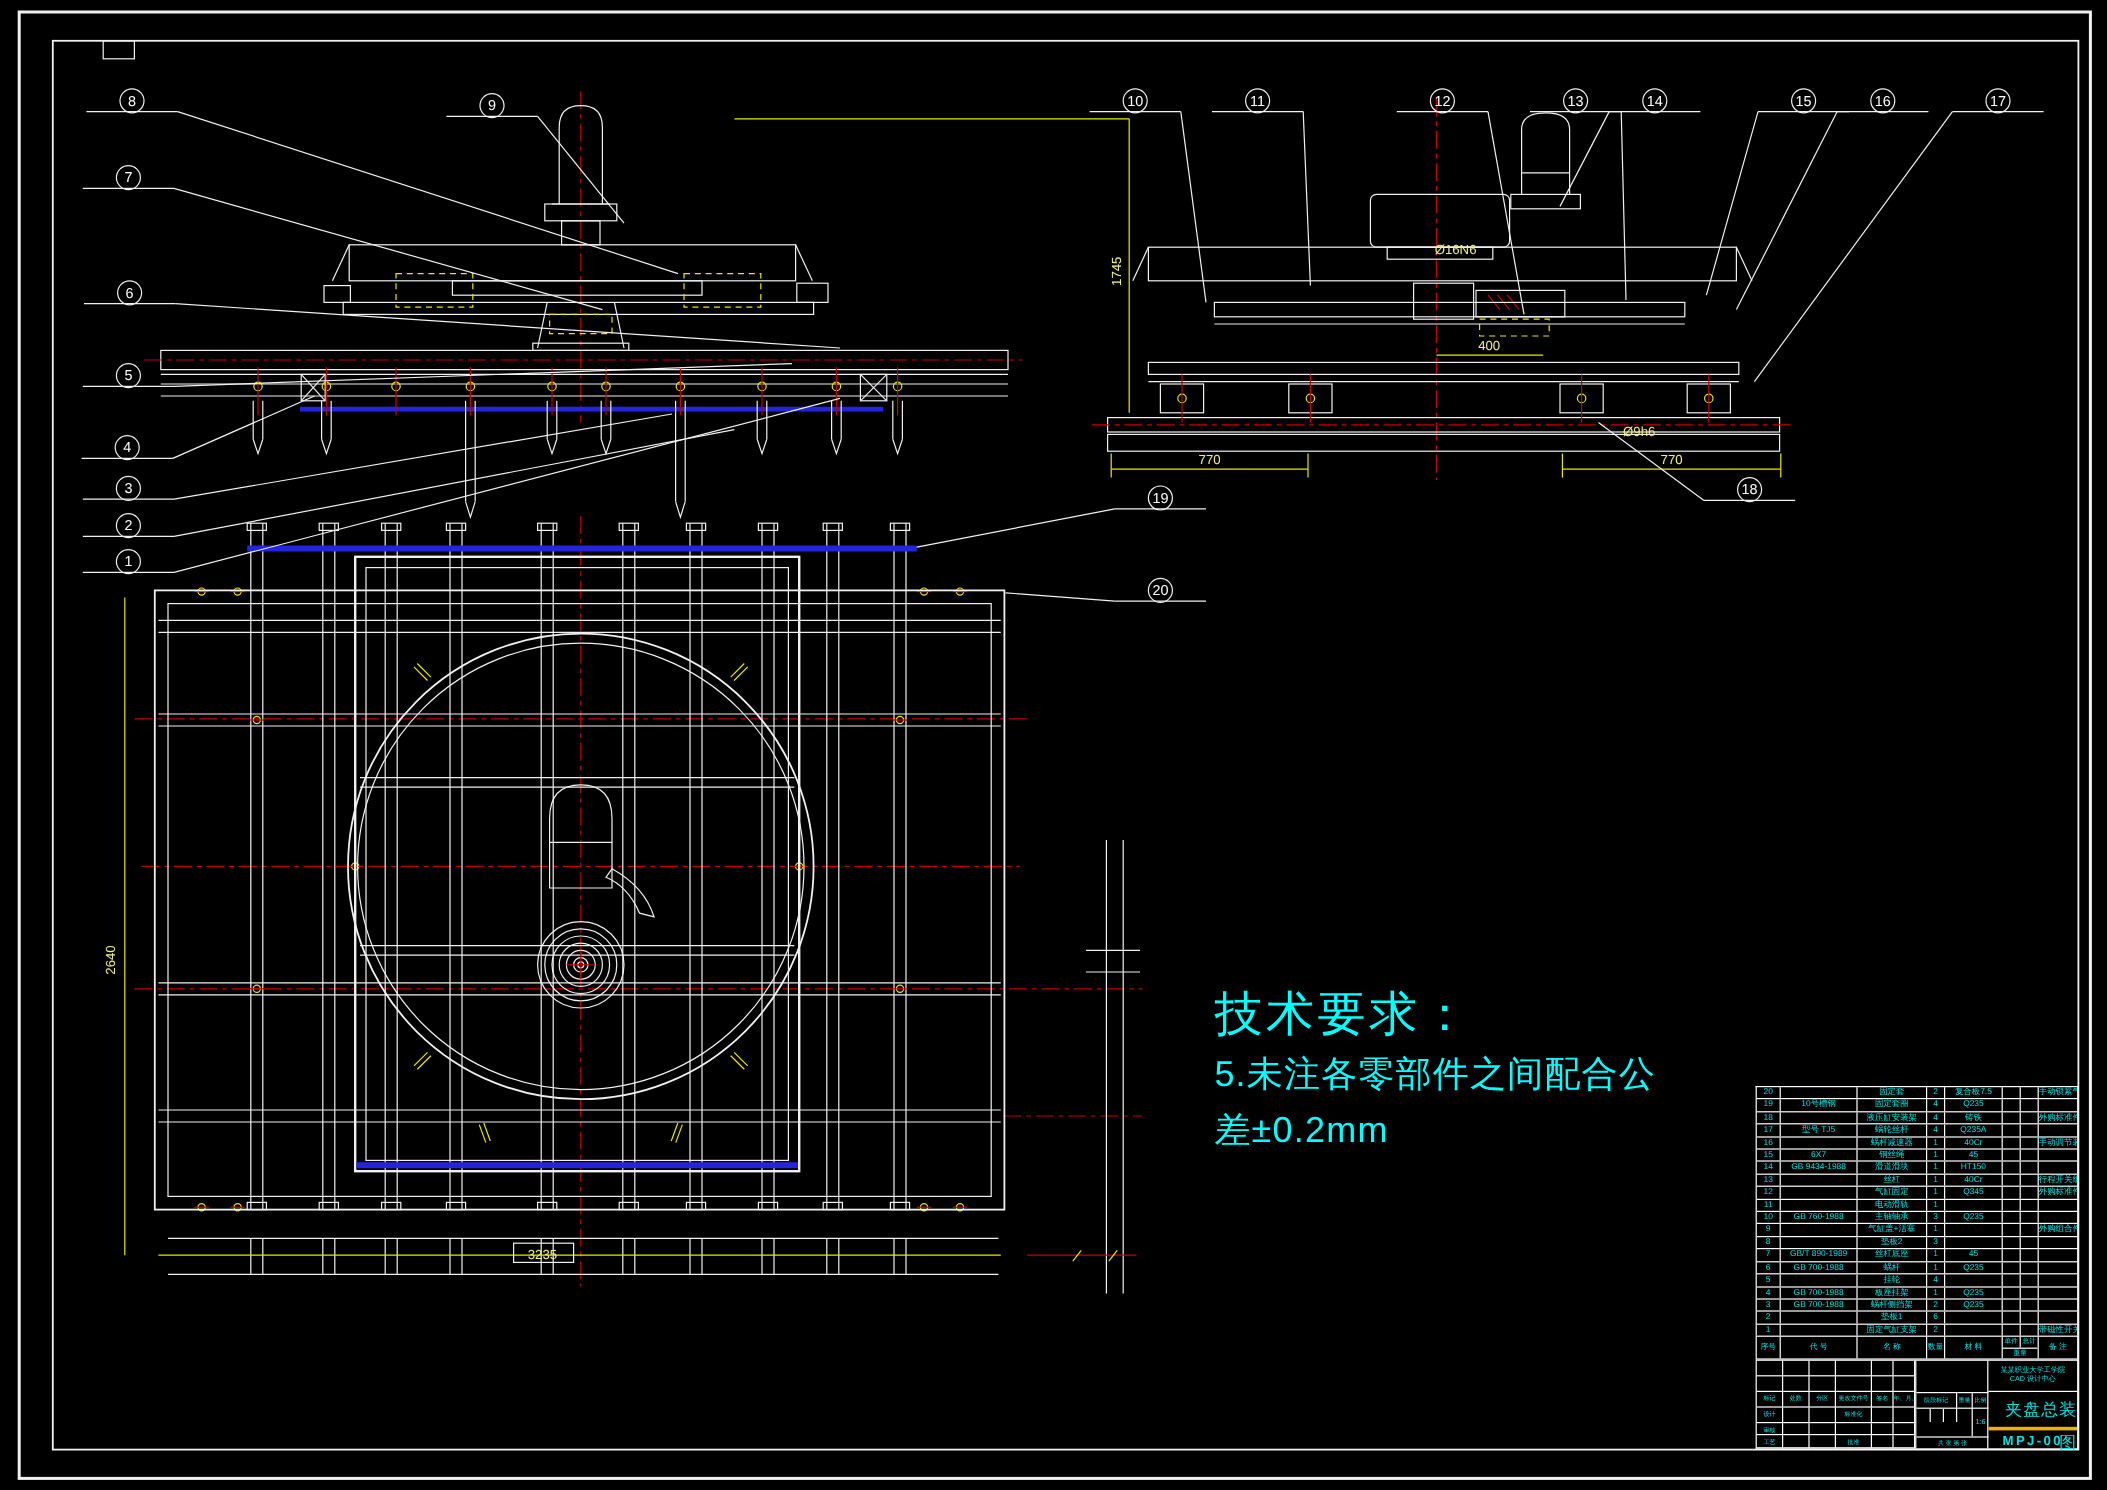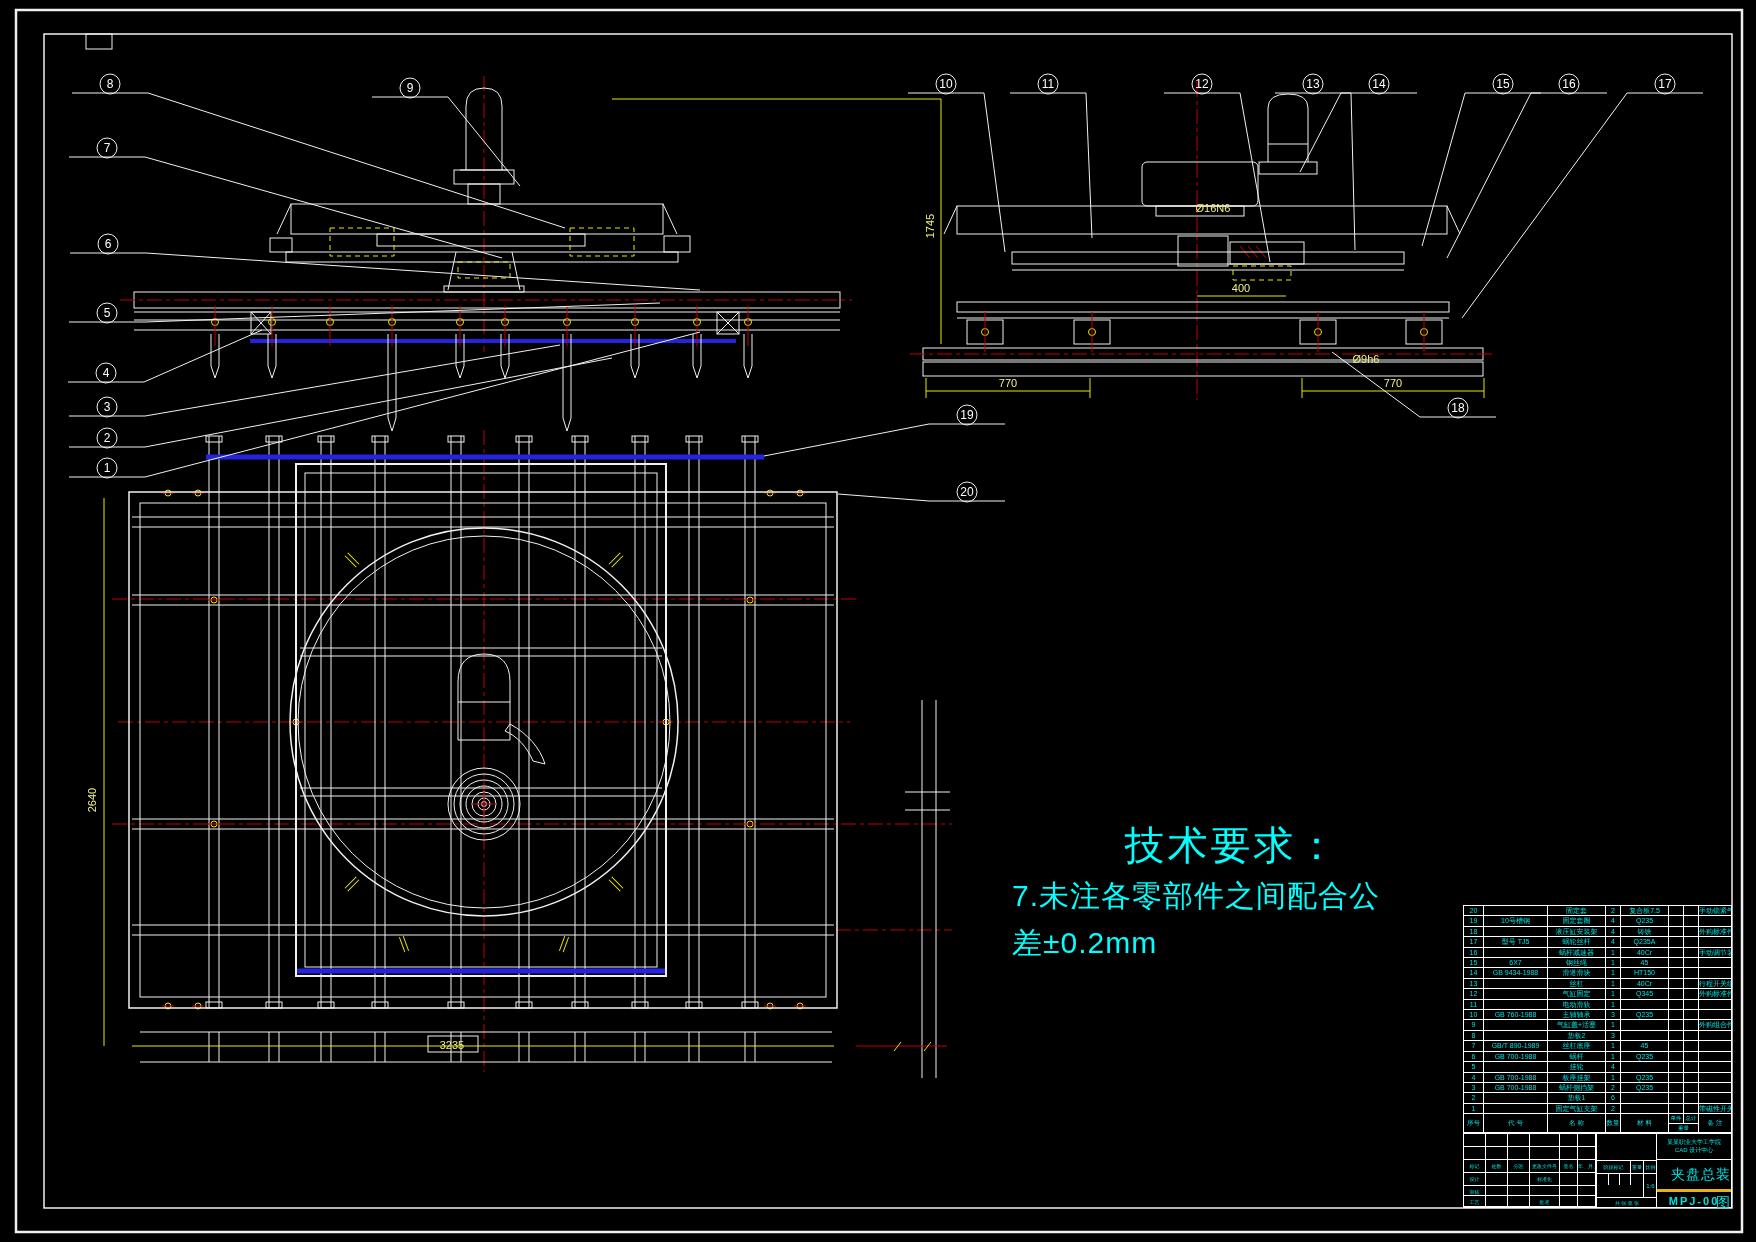--- a/index.html
+++ b/index.html
@@ -8,21 +8,21 @@
   #cad{position:absolute;left:0;top:0;}
   
   line,rect,circle,path,ellipse{stroke:#f0f0f0;fill:none;stroke-width:1;}
   .y{stroke:#e8e800;} .r{stroke:#c40000;} .b{stroke:#2424e0;}
   .cl{stroke-dasharray:15 4 4 4;} .hd{stroke-dasharray:5 4;}
   .sw15{stroke-width:1.5;} .sw2{stroke-width:2;} .sw25{stroke-width:2.5;} .sw4{stroke-width:4;} .sw5{stroke-width:5;}
   text{stroke:none;fill:#f0f080;font-family:"Liberation Sans",sans-serif;font-size:11px;text-anchor:middle;}
   .balloon-t{fill:#ffffff;font-size:12px;}
   
   .tech{position:absolute;left:1012px;top:818px;color:#00ffff;width:440px;}
-  .tech-title{font-size:40px;height:54px;line-height:54px;letter-spacing:3px;text-align:center;}
+  .tech-title{font-size:40px;height:54px;line-height:54px;letter-spacing:3px;}
   .tech-line{font-size:30px;height:47px;line-height:47px;letter-spacing:1px;white-space:nowrap;}
   
   .plist{position:absolute;left:1463px;top:905px;width:269px;height:208px;box-sizing:border-box;
          border:1px solid #fff;border-bottom:none;color:#00e0e0;display:flex;flex-direction:column;}
   .plrow{display:grid;grid-template-columns:20px 64px 58px 15px 48px 15px 15px 1fr;flex:1;
          border-bottom:1px solid #fff;box-sizing:border-box;}
   .plrow:last-child{border-bottom:none;}
   .plrow div{border-right:1px solid #fff;font-size:7px;line-height:9px;text-align:center;
              overflow:hidden;white-space:nowrap;box-sizing:border-box;}
   .plrow div:last-child{border-right:none;}
@@ -452,21 +452,21 @@
         <text x="967" y="419" class="balloon-t">19</text>
         <line x1="929" y1="501" x2="1005" y2="501"></line>
         <line x1="929" y1="501" x2="838" y2="494"></line>
         <circle cx="967" cy="492" r="10"></circle>
         <text x="967" y="496" class="balloon-t">20</text>
       </g>
   </svg>
 
   <div class="tech">
     <div class="tech-title">技术要求：</div>
-    <div class="tech-line">7.未注各零部件之间配合公</div>
+    <div class="tech-line">5.未注各零部件之间配合公</div>
     <div class="tech-line">差±0.2mm</div>
   </div>
 
   <div class="plist" id="plist">
       <div class="plrow">
         <div>20</div>
         <div></div>
         <div>固定套</div>
         <div>2</div>
         <div>复合板7.5</div>

